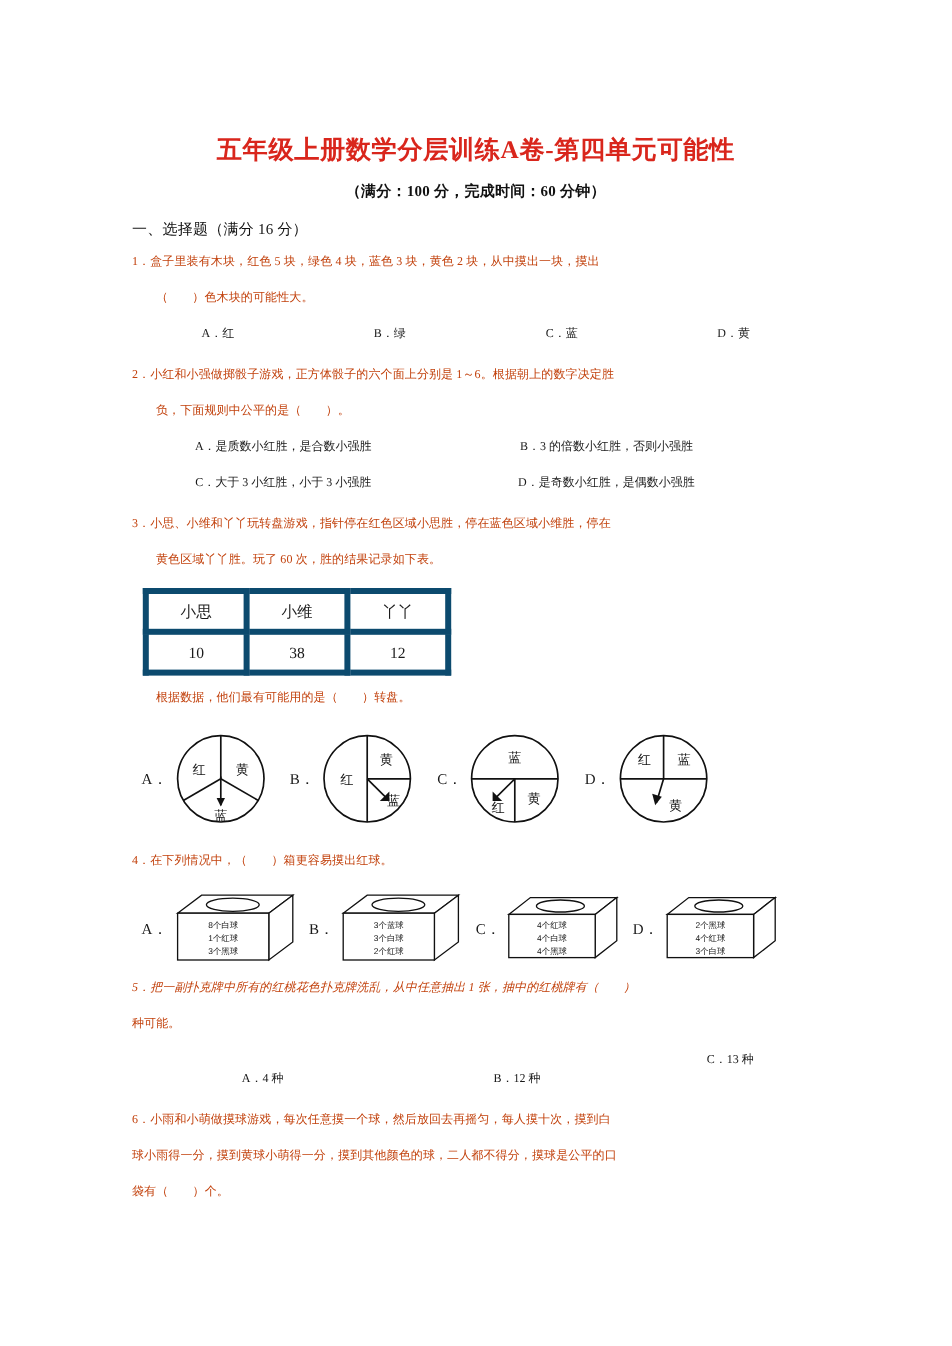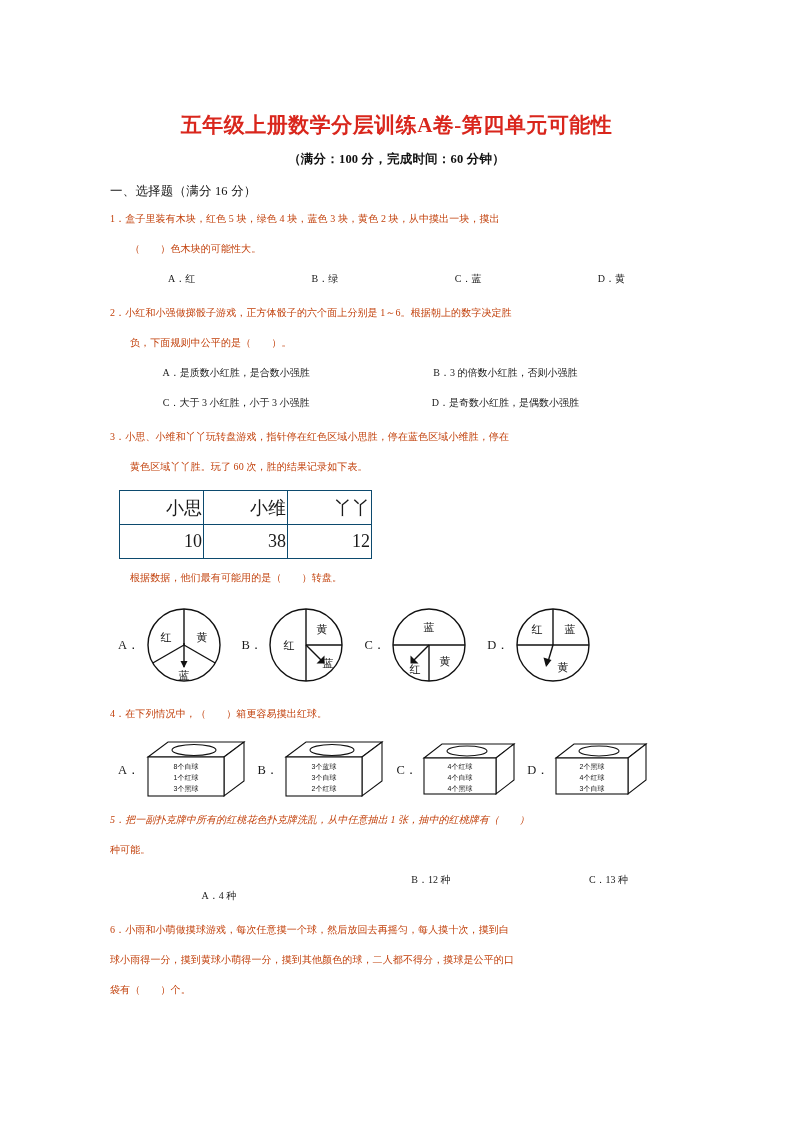--- a/index.html
+++ b/index.html
@@ -59,36 +59,36 @@
   }
   .q-stem { margin-top: 4px; text-align: justify; }
   .q-cont { text-indent: 20px; }
 
   
   .opts { display: flex; line-height: 30px; font-size: 10px; text-align: center; }
   .opts.four > span { width: 25%; }
   .opts.two  > span { width: 50%; }
   .opts.two.wide > span:first-child { width: 44%; }
   .opts.three > span:nth-child(1) { width: 38%; margin-top: 16px; }
-  .opts.three > span:nth-child(2) { width: 36%; }
+  .opts.three > span:nth-child(2) { width: 36%; margin-top: 16px; }
   .opts.three > span:nth-child(3) { width: 26%; }
 
   
   .tally-table {
     border-collapse: collapse;
     margin: 8px 0 4px 9px;
     table-layout: fixed;
   }
   .tally-table td {
-    border: 1px solid #0c4a6e;
+    border: 5px solid #0c4a6e;
     width: 84px;
     height: 34px;
-    text-align: right;
+    text-align: center;
     vertical-align: middle;
-    font-size: 18px;
+    font-size: 13px;
   }
 
   
   .spinner-row {
     display: flex;
     align-items: center;
     margin-top: 12px;
     padding-left: 8px;
   }
   .spinner-item { display: flex; align-items: center; }

